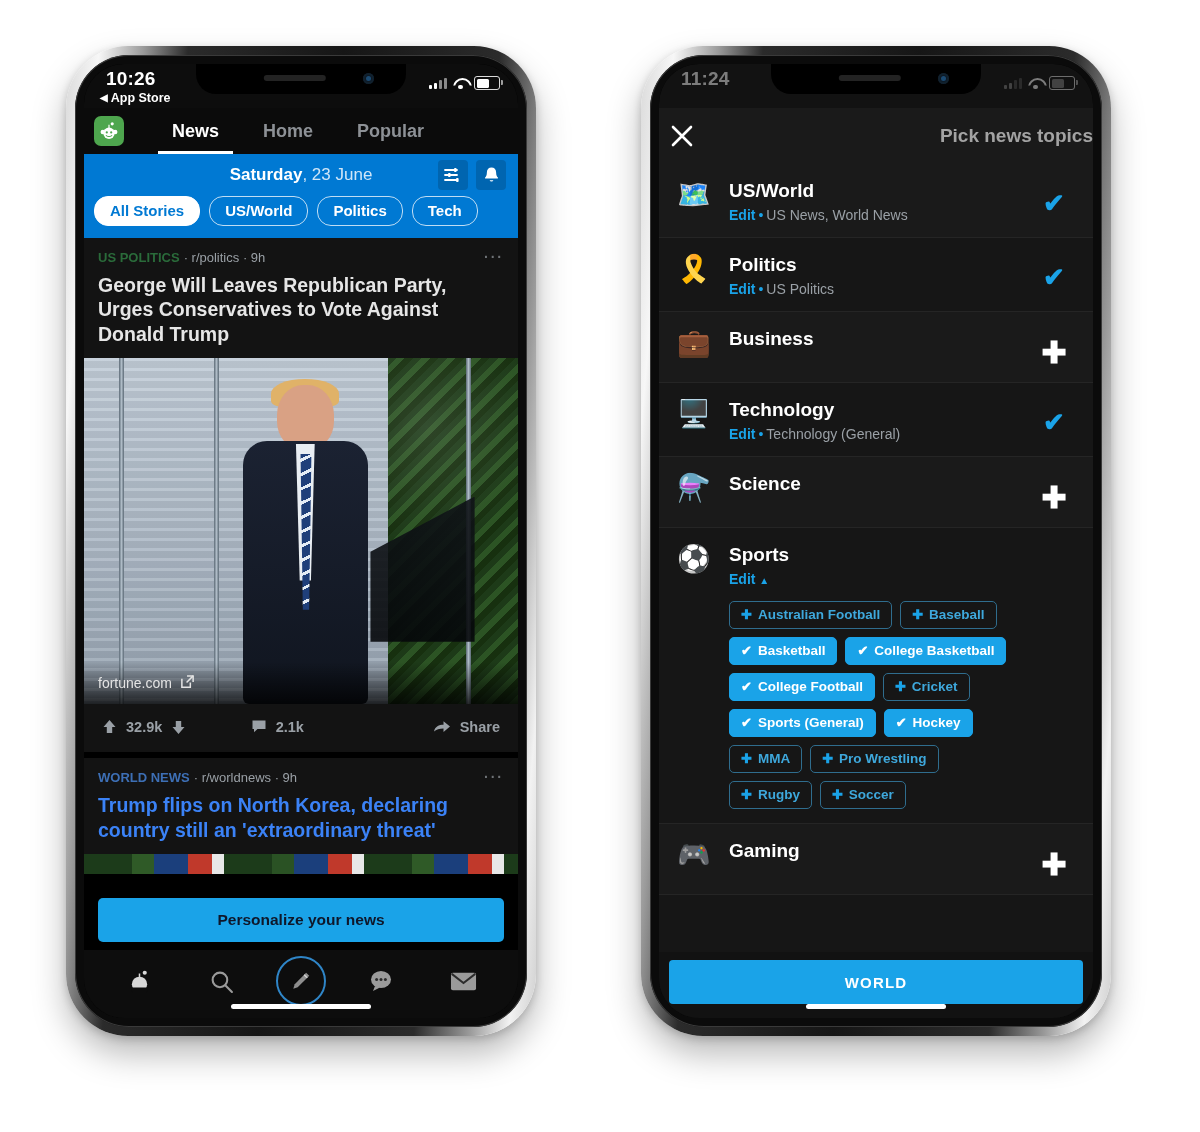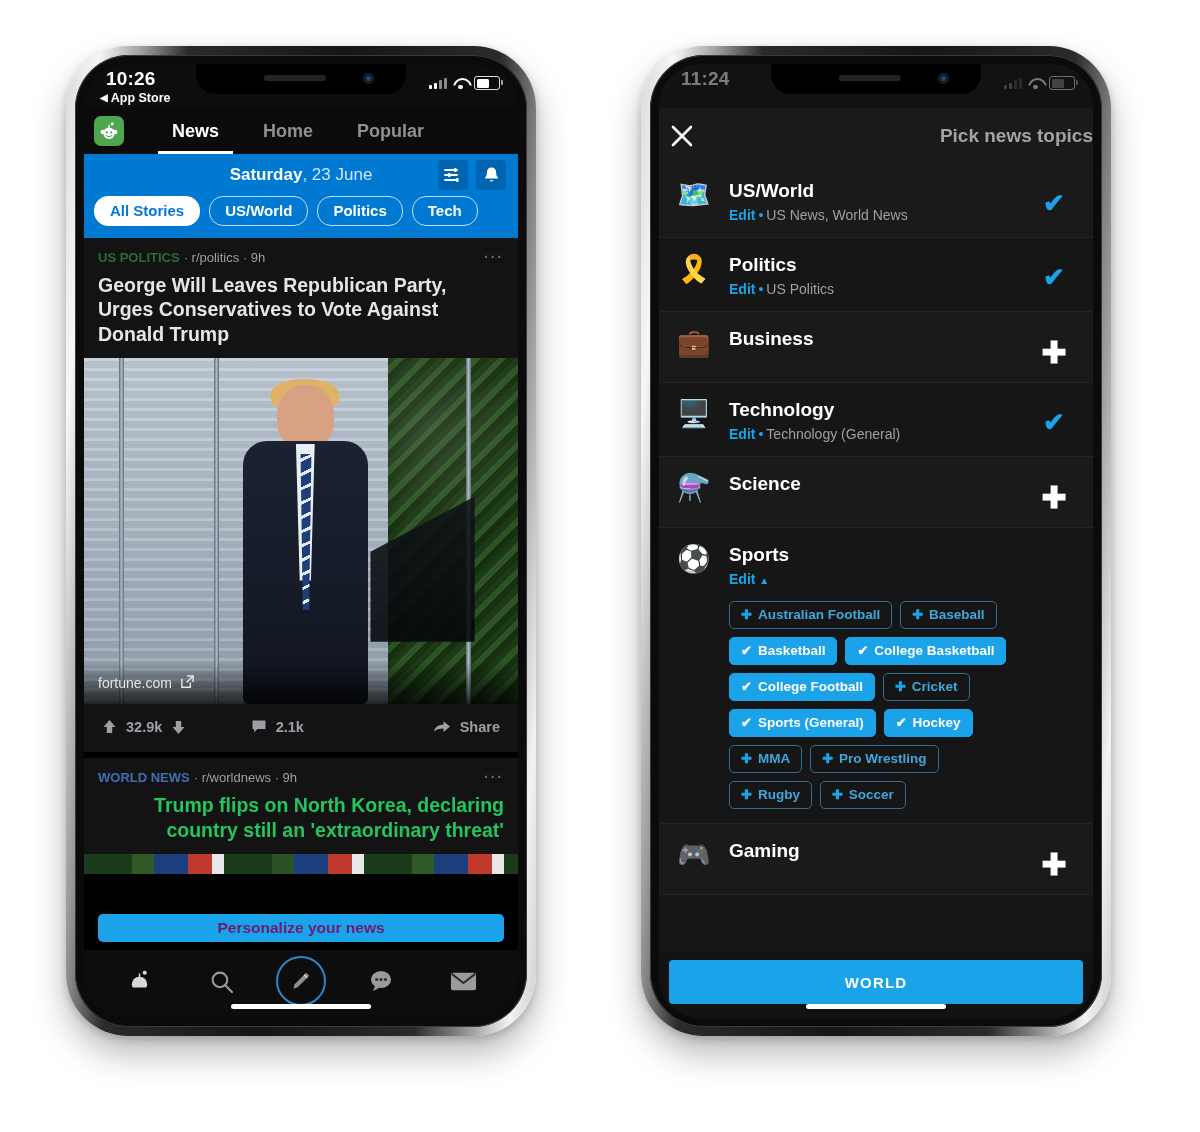--- a/index.html
+++ b/index.html
@@ -162,21 +162,21 @@
   }
   .p-meta .cat{margin-right:4px;}
   .p-meta .cat.politics{color:#2a6b3a;}
   .p-meta .cat.world{color:#3d6fb5;}
   .p-meta .sub{color:#9aa0a6;font-weight:normal;}
   .p-meta .dots{margin-left:auto;color:#6e7276;letter-spacing:2px;font-size:14px;}
   .p-title{
     padding:8px 14px 12px 14px;font-size:19.5px;line-height:1.25;
     font-weight:bold;color:#e6e6e6;
   }
-  .p-title.dim{color:#22c55e;text-align:right;}
+  .p-title.dim{color:#3b82f6;}
 
   .p-img{position:relative;height:346px;overflow:hidden;background:#223;}
   .photo{position:absolute;inset:0;}
   
   .photo .wall{
     position:absolute;left:0;top:0;width:72%;height:100%;
     background:
       repeating-linear-gradient(to bottom, rgba(255,255,255,.10) 0 3px, rgba(0,0,0,.06) 3px 10px),
       linear-gradient(to bottom,#c2cdd8,#aab6c3 60%,#95a2b0);
   }
@@ -240,23 +240,23 @@
     background:
       repeating-linear-gradient(90deg,
         #1c3b1a 0 48px,#2f5a27 48px 70px,
         #1b3f7c 70px 104px,#c0392b 104px 128px,#e8e8e8 128px 140px,
         #1c3b1a 140px 188px,#2a5224 188px 210px,
         #1b3f7c 210px 244px,#c0392b 244px 268px,#e8e8e8 268px 280px);
   }
 
   .cta-wrap{padding:6px 14px 8px 14px;background:#000;flex:0 0 auto;}
   .cta{
-    height:28px;border-radius:5px;background:#1aa3e8;
+    height:44px;border-radius:5px;background:#1aa3e8;
     display:flex;align-items:center;justify-content:center;
-    color:#701a75;font-weight:bold;font-size:15.5px;
+    color:#0f172a;font-weight:bold;font-size:15.5px;
   }
 
   .bottomnav{
     height:62px;background:#0d0d0d;display:flex;align-items:center;
     justify-content:space-around;flex:0 0 auto;padding:0 14px 6px 14px;
   }
   .bn-item{display:flex;align-items:center;justify-content:center;width:54px;height:42px;}
   .bn-item.create{
     border:2px solid #2f85c7;border-radius:50%;width:46px;height:46px;
   }

